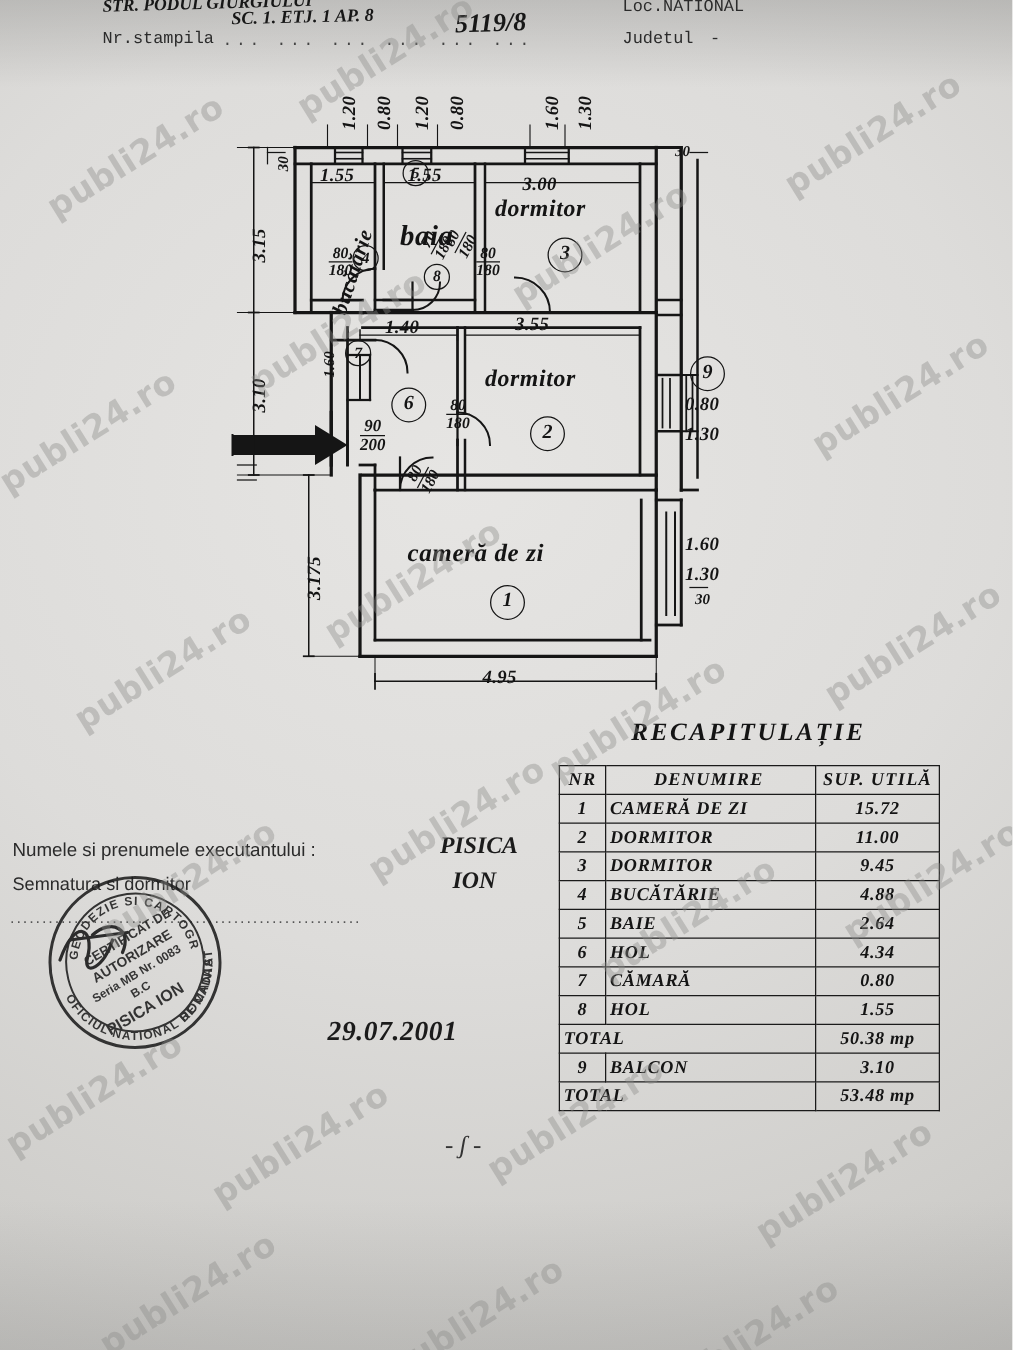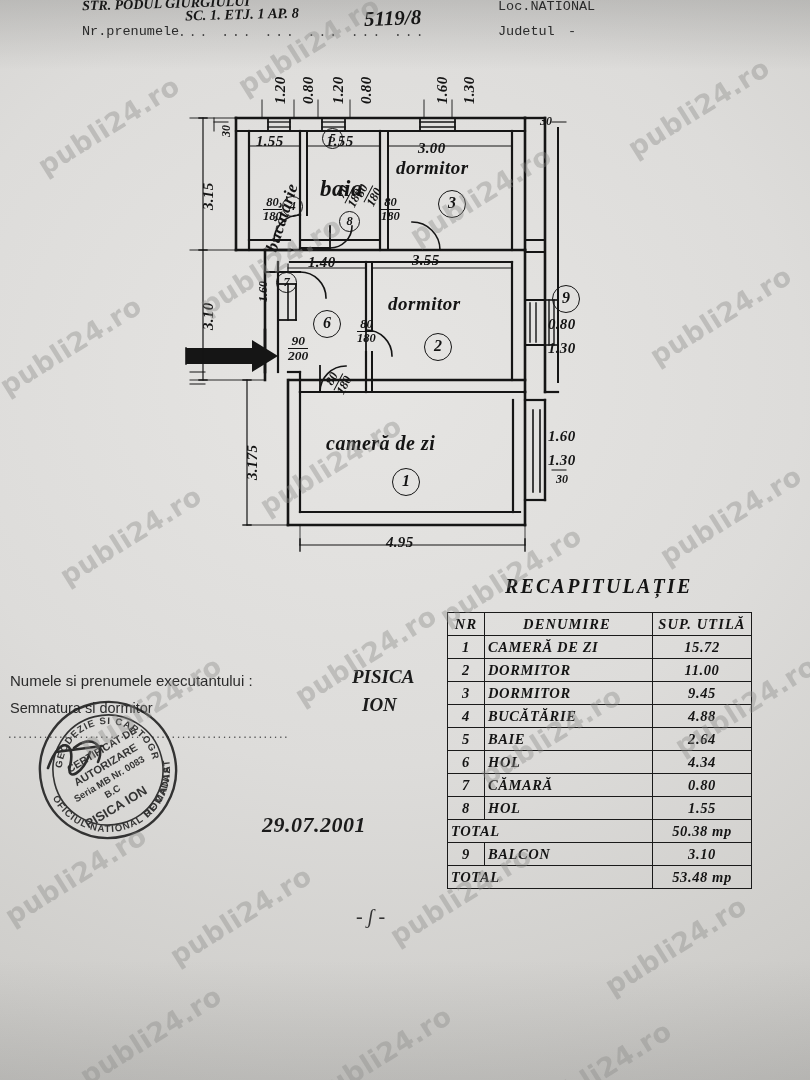--- a/index.html
+++ b/index.html
@@ -198,21 +198,21 @@
 </head>
 <body>
 
 <div id="page">
   <div id="paper-bg"></div>
   <div id="scan-shadow-top"></div>
   <div id="scan-shadow-bottom"></div>
 
   <div class="hand" style="left:82px; top:-4px; font-size:14px; transform:rotate(-1.6deg);">STR. PODUL GIURGIULUI</div>
   <div class="hand" style="left:185px; top:6px; font-size:14.5px; transform:rotate(-1.4deg);">SC. 1. ETJ. 1 AP. 8</div>
-  <div class="typed" style="left:82px; top:24px;">Nr.prenumele</div>
+  <div class="typed" style="left:82px; top:24px;">Nr.stampila</div>
   <div class="dots" style="left:178px; top:25px;">...   ...   ...   ...   ...   ...</div>
   <div class="hand" style="left:364px; top:6px; font-size:21px; transform:rotate(-2deg);">5119/8</div>
   <div class="typed" style="left:498px; top:-1px;">Loc.NATIONAL</div>
   <div class="typed" style="left:498px; top:24px;">Judetul</div>
   <div class="typed" style="left:568px; top:24px;">-</div>
 
   <svg id="plan" viewBox="0 0 810 1080" xmlns="http://www.w3.org/2000/svg">
     <g stroke="#151515" fill="none" stroke-linecap="square">
 
       <path d="M236 118 L525 118" stroke-width="2.6"></path>

